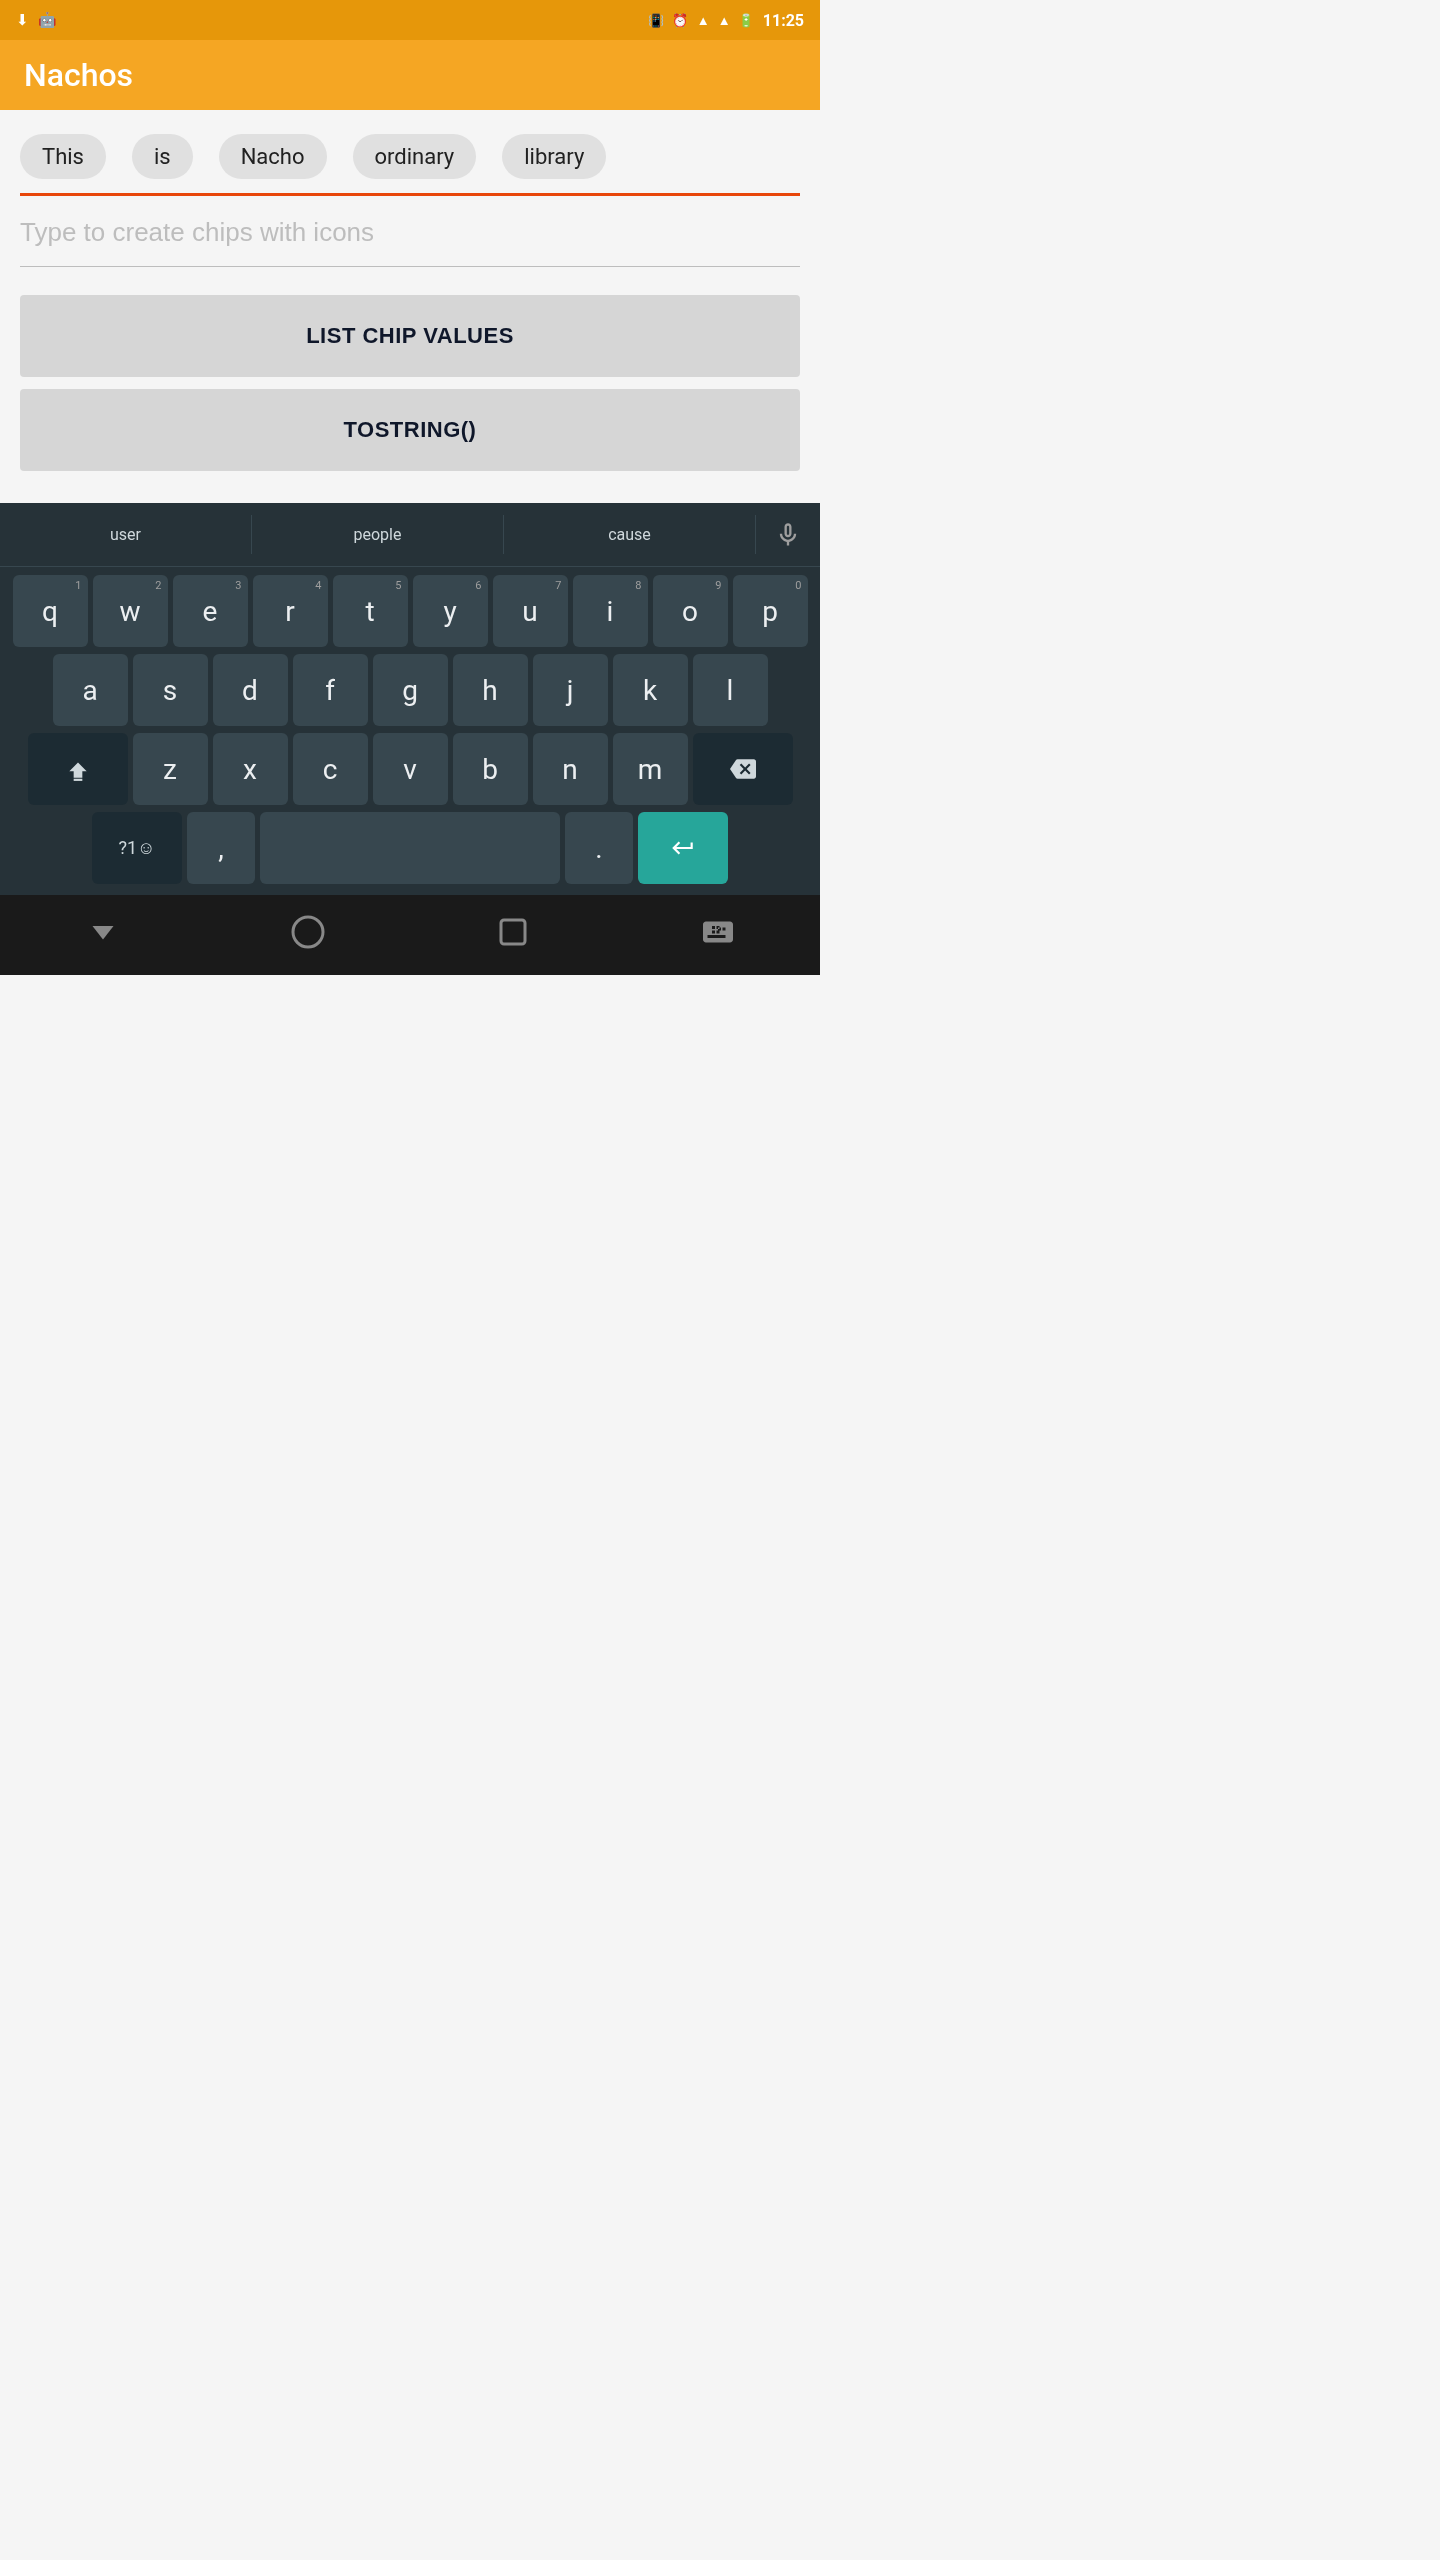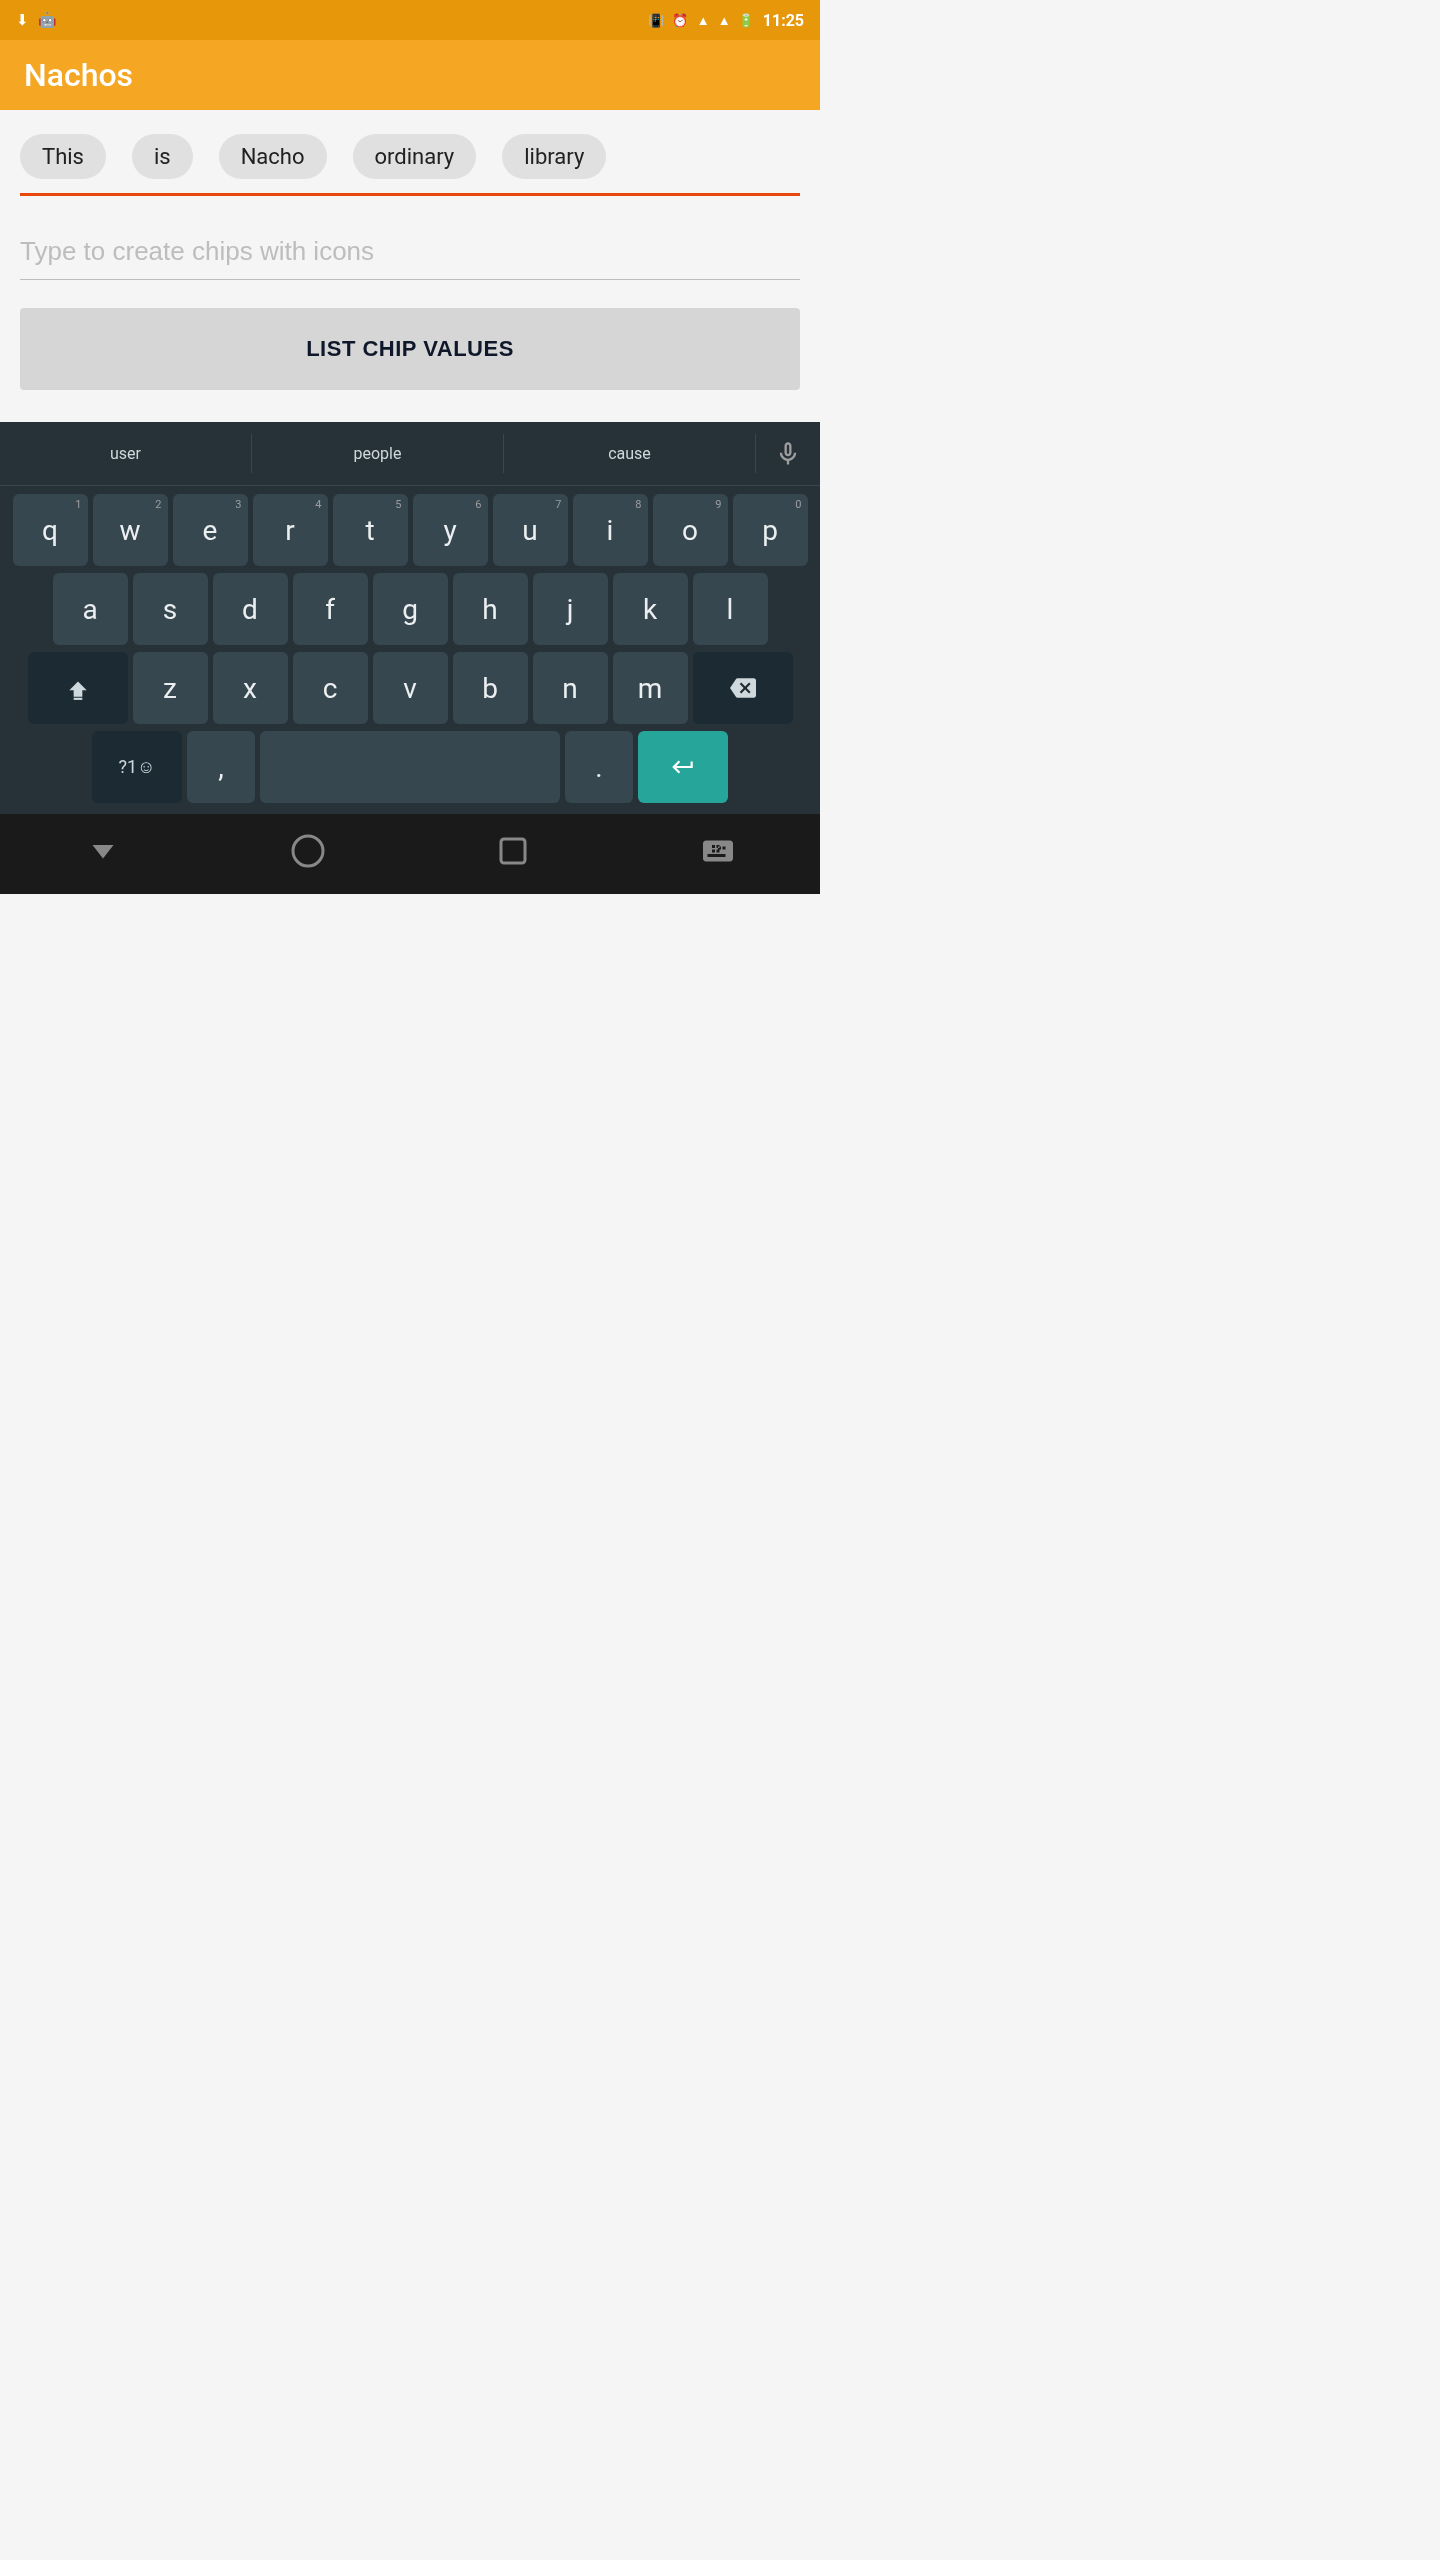--- a/index.html
+++ b/index.html
@@ -76,24 +76,24 @@
       background: #e0e0e0;
       border-radius: 30px;
       padding: 10px 22px;
       font-size: 22px;
       color: #212121;
       cursor: pointer;
     }
 
     
     .input-section {
-      margin-top: 34px;
+      margin-top: 15px;
       margin-bottom: 28px;
       border-bottom: 1.5px solid #bdbdbd;
-      padding-bottom: 6px;
+      padding-bottom: 12px;
     }
     .input-field {
       width: 100%;
       background: transparent;
       border: none;
       outline: none;
       font-size: 26px;
       color: #bdbdbd;
       padding: 6px 0;
     }
@@ -274,20 +274,21 @@
     <div class="chip">Nacho</div>
     <div class="chip">ordinary</div>
     <div class="chip">library</div>
   </div>
 
   <div class="input-section">
     <input class="input-field" type="text" placeholder="Type to create chips with icons" style="">
   </div>
 
   <button class="btn">LIST CHIP VALUES</button>
+  <button class="btn">TOSTRING()</button>
 
 </div>
 
 <div class="keyboard">
 
   <div class="keyboard-suggestions">
     <div class="suggestion">user</div>
     <div class="suggestion">people</div>
     <div class="suggestion">cause</div>
     <div class="mic-btn">

